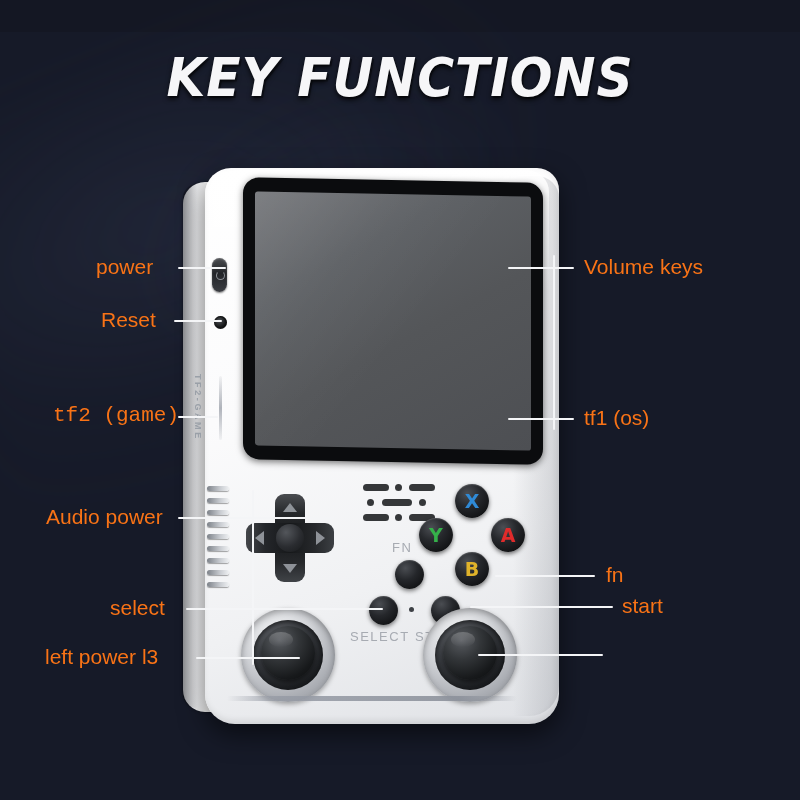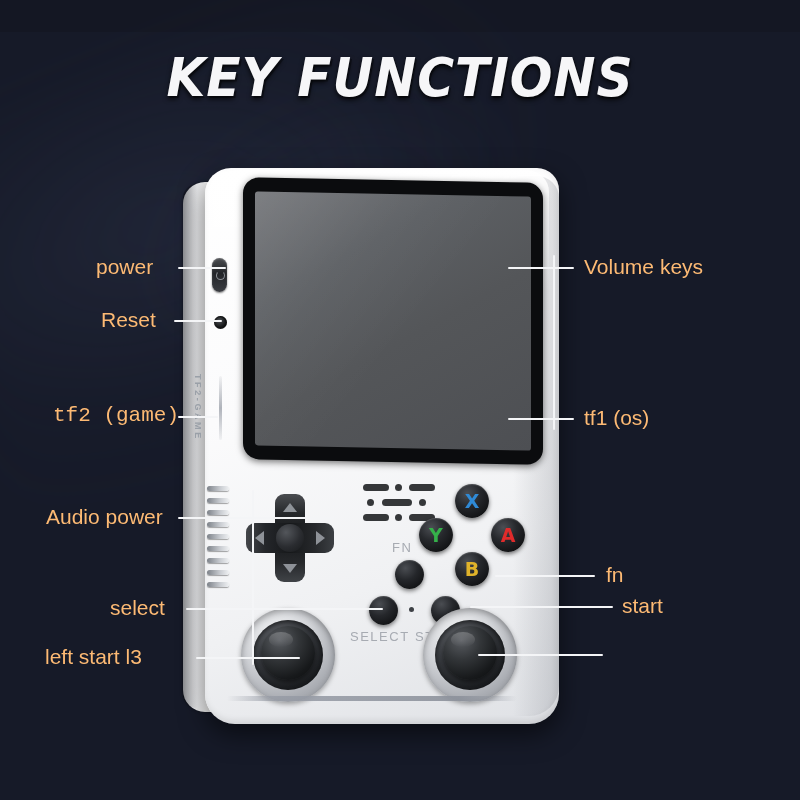--- a/index.html
+++ b/index.html
@@ -173,21 +173,21 @@
     background:radial-gradient(circle at 34% 26%,#595c61 0%,#333639 36%,#17191b 72%,#0a0b0c 100%);
     box-shadow:0 2px 4px rgba(0,0,0,.5);}
   .stick-gloss{position:absolute;left:28px;top:24px;width:24px;height:15px;border-radius:50%;
     background:linear-gradient(180deg,rgba(255,255,255,.22),rgba(255,255,255,0));}
   .stick-l{left:58px;top:440px;}
   .stick-r{left:240px;top:440px;}
 
   
   .lead{position:absolute;height:2px;background:#f4f5f7;border-radius:1px;}
   .lead-v{position:absolute;width:2px;background:#f4f5f7;border-radius:1px;}
-  .cal{position:absolute;color:#fdba74;font-size:21px;white-space:nowrap;
+  .cal{position:absolute;color:#f97316;font-size:21px;white-space:nowrap;
        font-family:"Liberation Sans", sans-serif;}
   .cal-r{text-align:left;}
   .cal-l{text-align:right;}
 </style>
 </head>
 <body>
 
 <div id="stage">
 
   <div class="bg-base"></div>
@@ -298,21 +298,21 @@
 
   <div class="cal cal-l" style="left:53px;top:404px;font-family:Liberation Mono, monospace;">tf2 (game)</div>
   <div class="lead" style="left:178px;top:416px;width:40px;"></div>
 
   <div class="cal cal-l" style="left:46px;top:505px;">Audio power</div>
   <div class="lead" style="left:178px;top:517px;width:156px;"></div>
 
   <div class="cal cal-l" style="left:110px;top:596px;">select</div>
   <div class="lead" style="left:186px;top:608px;width:197px;"></div>
 
-  <div class="cal cal-l" style="left:45px;top:645px;">left start l3</div>
+  <div class="cal cal-l" style="left:45px;top:645px;">left power l3</div>
   <div class="lead" style="left:196px;top:657px;width:104px;"></div>
 
   <div class="lead-v" style="left:252px;top:490px;height:175px;"></div>
 
   <div class="lead" style="left:508px;top:267px;width:66px;"></div>
   <div class="cal cal-r" style="left:584px;top:255px;">Volume keys</div>
 
   <div class="lead" style="left:508px;top:418px;width:66px;"></div>
   <div class="cal cal-r" style="left:584px;top:406px;">tf1 (os)</div>
 

